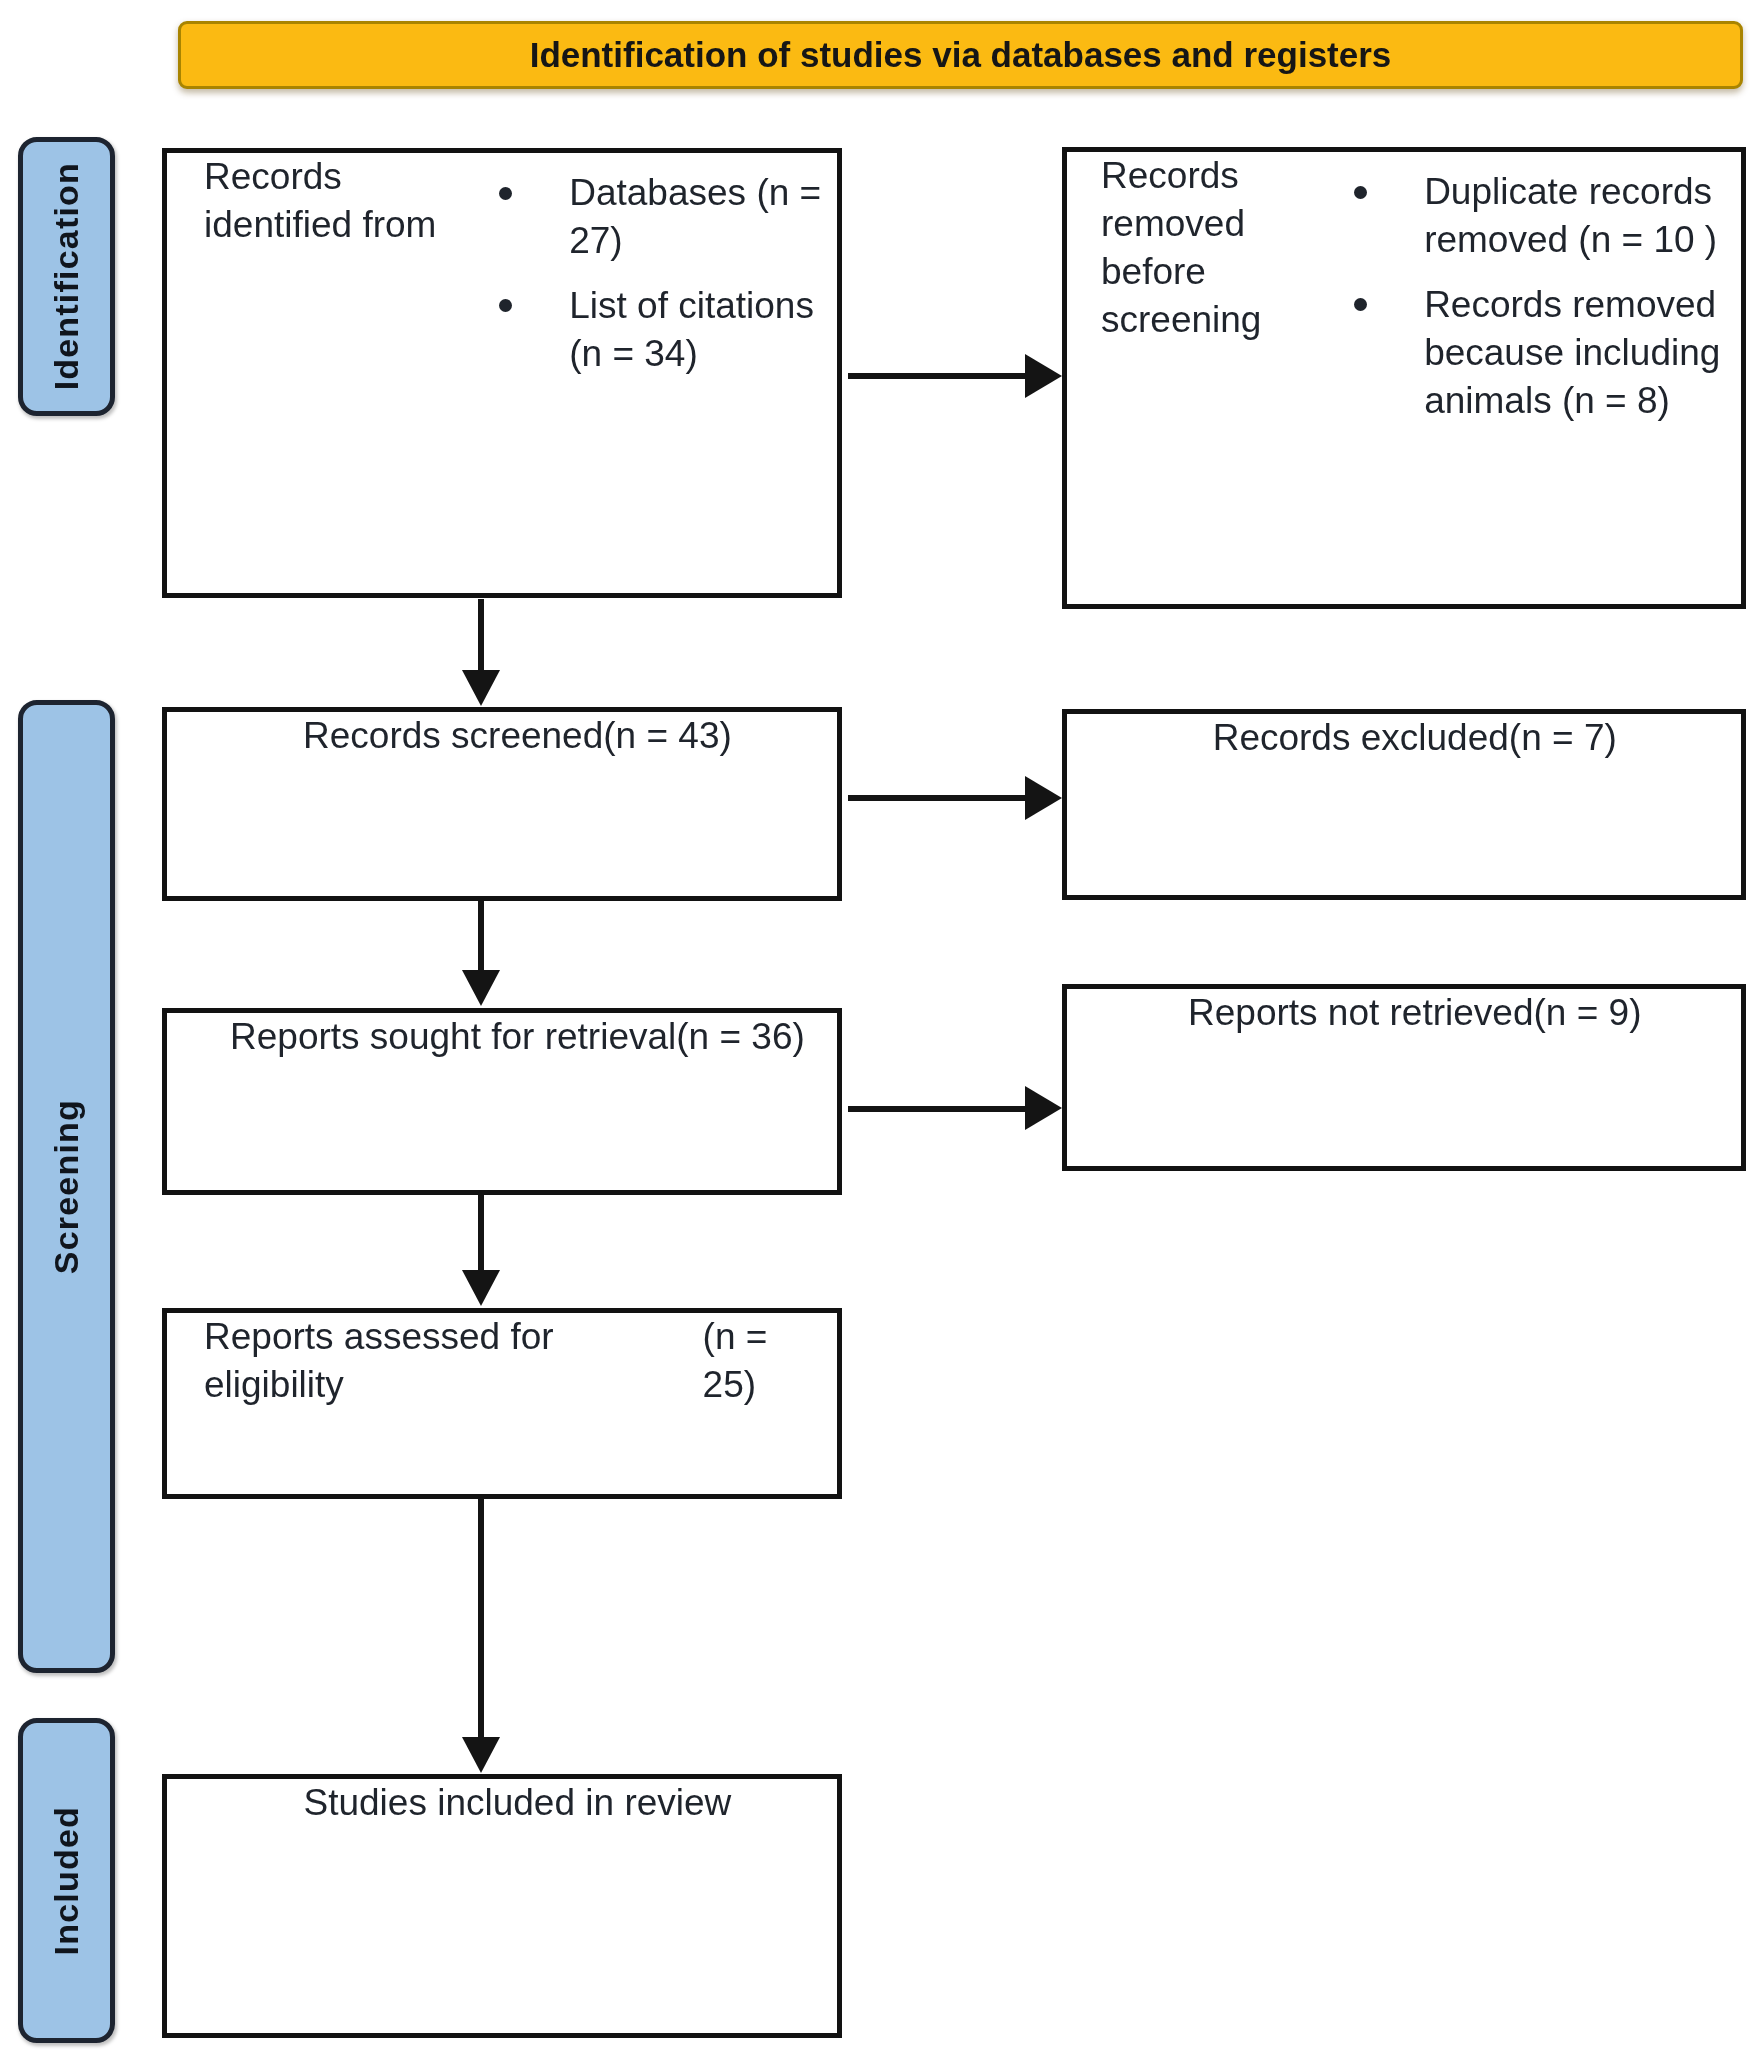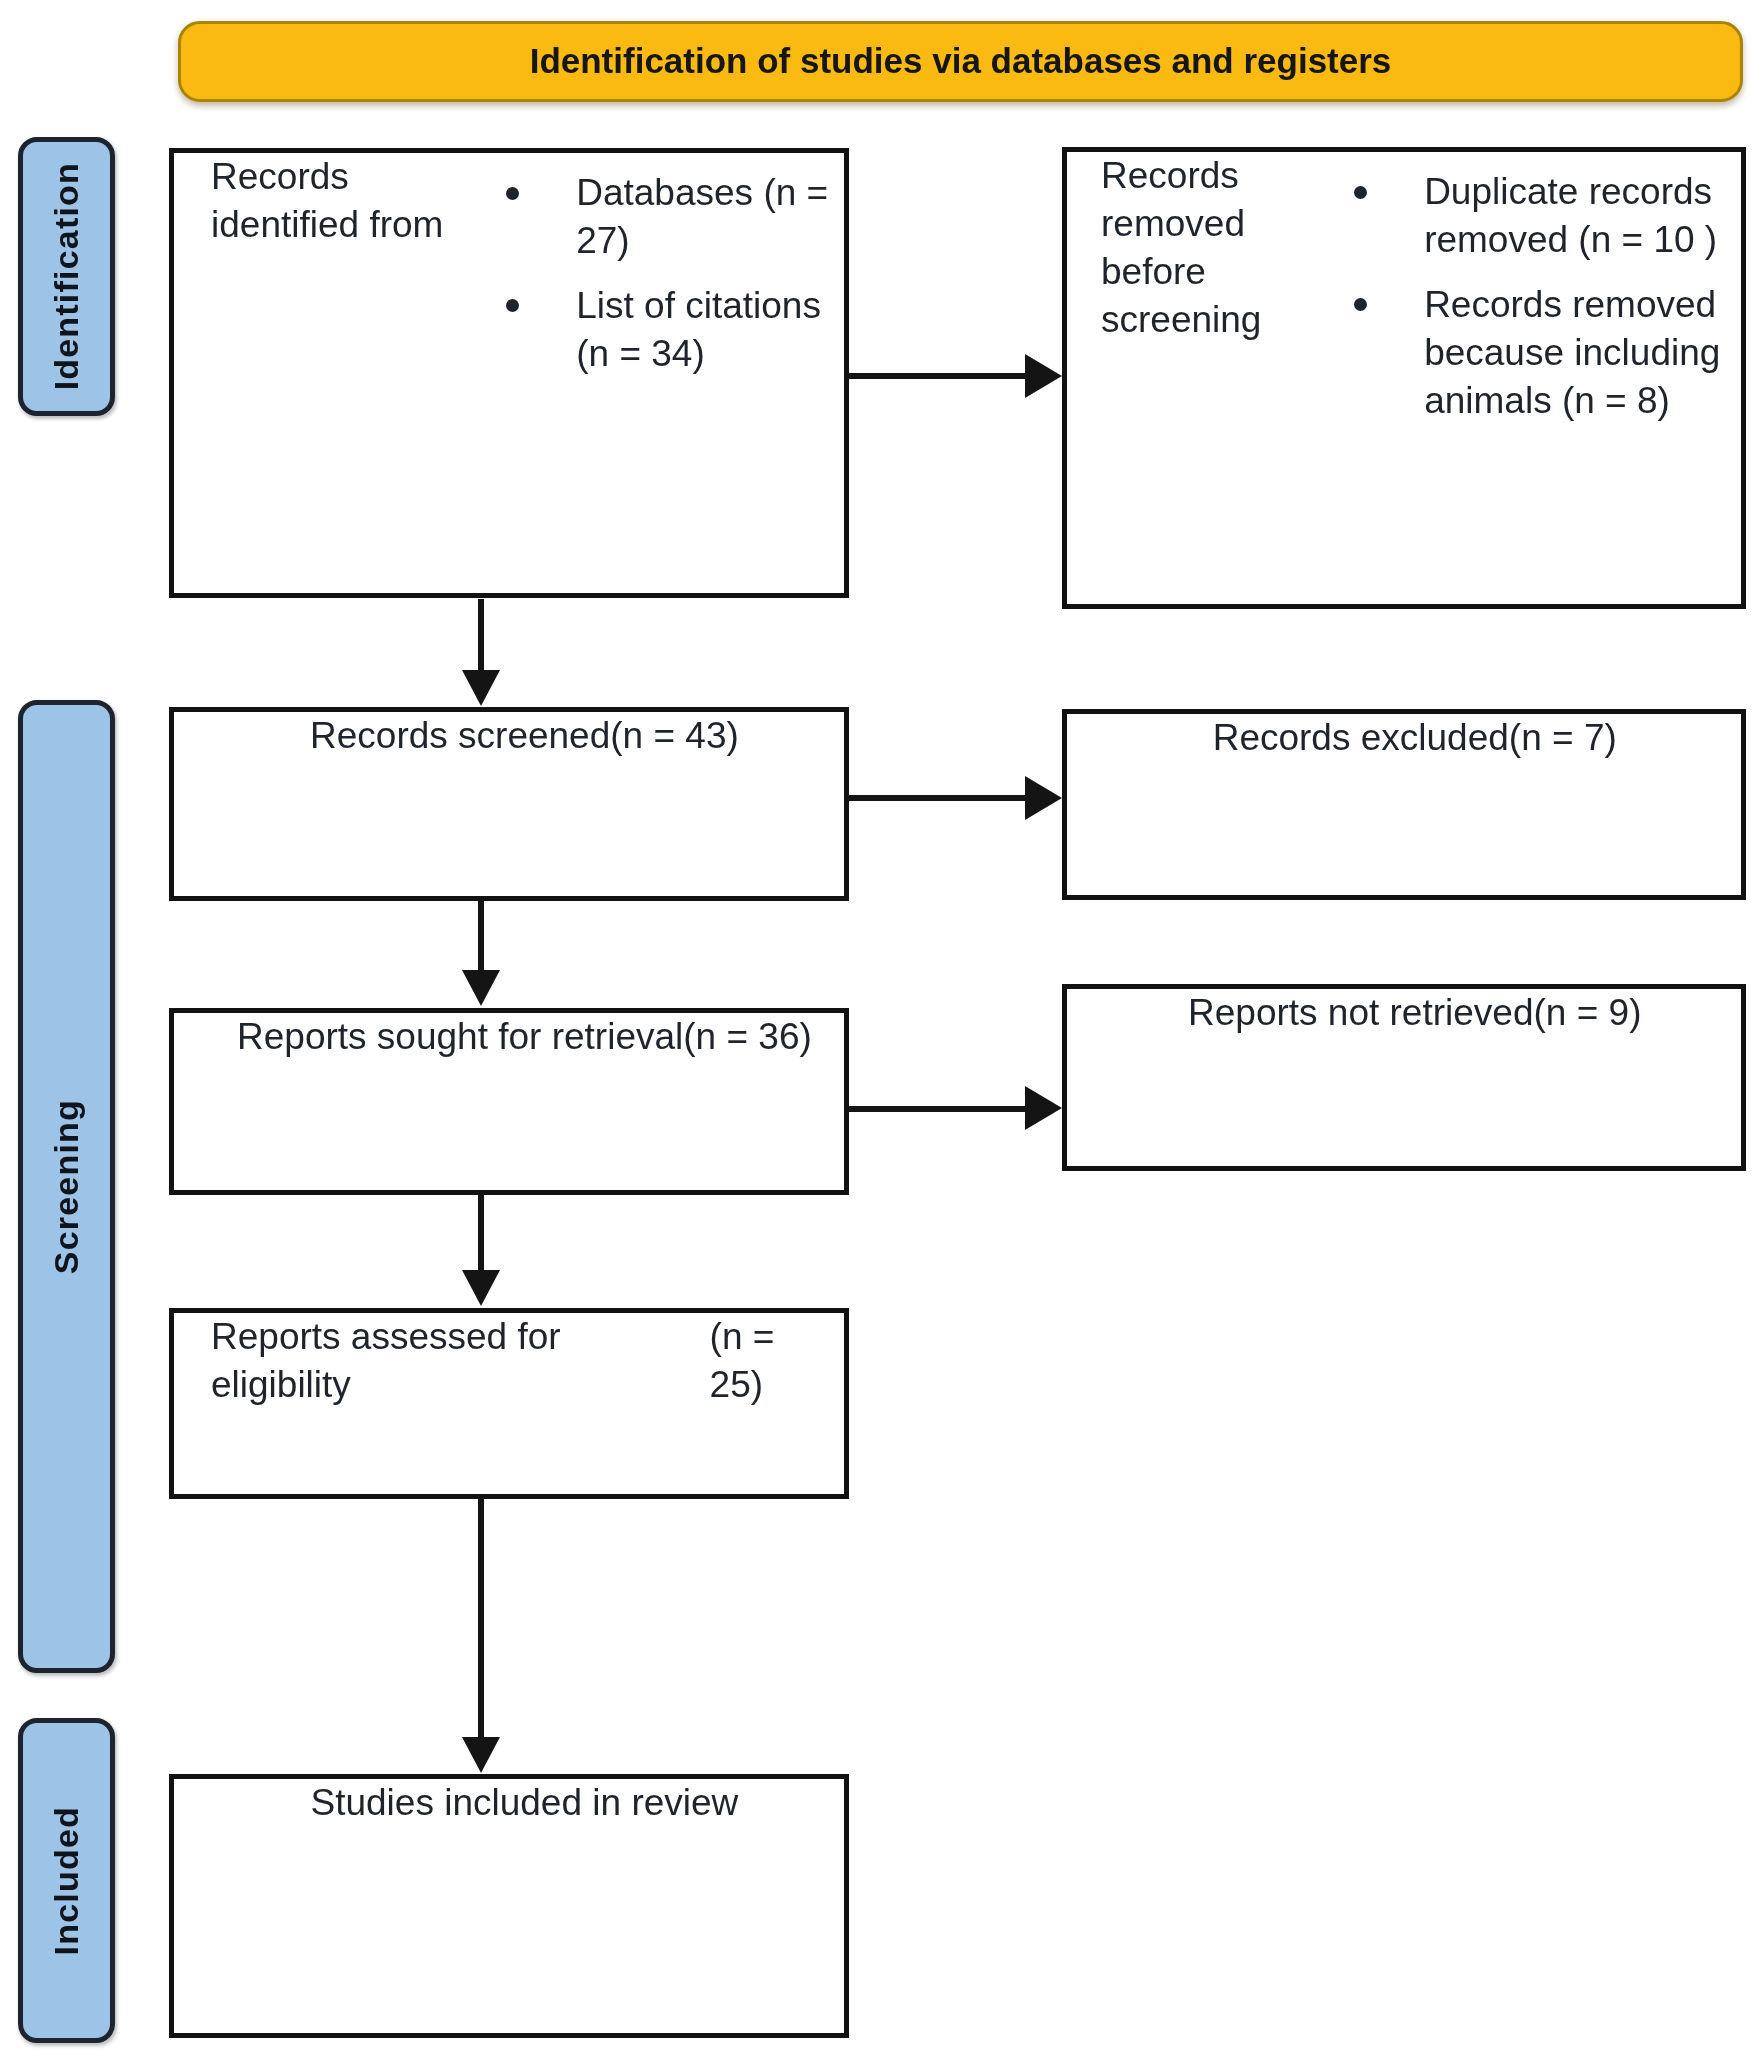--- a/index.html
+++ b/index.html
@@ -10,24 +10,24 @@
     --box-border:#121212;
     --arrow-color:#141414;
     --text-color:#1f242c;
   }
   html,body{margin:0;padding:0;background:#ffffff;}
   .canvas{
     position:relative;width:1763px;height:2066px;background:#ffffff;
     font-family:"Liberation Sans", sans-serif;overflow:hidden;
   }
   .header{
-    position:absolute;left:178px;top:20.6px;width:1565px;height:81px;
+    position:absolute;left:178px;top:20.6px;width:1565px;height:68px;
     background:var(--header-fill);
     border:3.1px solid var(--header-border);
-    border-radius:22px;
+    border-radius:9px;
     box-shadow:0 3.1px 6.2px rgba(90,60,0,.35);
     display:flex;align-items:center;justify-content:center;
     font-weight:bold;font-size:35px;color:#161616;
     box-sizing:border-box;
   }
   .sidebar{
     position:absolute;left:17.5px;width:97px;
     background:var(--sidebar-fill);
     border:5px solid var(--sidebar-border);
     border-radius:19px;
@@ -40,21 +40,21 @@
     font-weight:bold;font-size:34px;color:#10151d;letter-spacing:1.2px;
     white-space:nowrap;
   }
   .box{
     position:absolute;background:#ffffff;
     border:5px solid var(--box-border);
     box-sizing:border-box;
     display:flex;flex-direction:row;justify-content:center;
     color:var(--text-color);font-size:37px;line-height:1.3;
   }
-  .left-col{left:169px;width:680px;padding:0 6.2px 0 37px;}
+  .left-col{left:162px;width:680px;padding:0 6.2px 0 37px;}
   .right-col{left:1062px;width:684px;padding:0 12.5px 0 34px;}
   .title{}
   .title-narrow{max-width:450px;}
   ul.bullets{list-style:none;margin:0;padding:0;}
   .bullets li{position:relative;padding-left:84px;margin-top:16.2px;}
   .bullets li::before{
     content:"";position:absolute;left:13.7px;top:17.5px;width:13px;height:13px;
     border-radius:50%;background:var(--text-color);
   }
   .vshaft{position:absolute;left:478px;width:6.2px;background:var(--arrow-color);}

